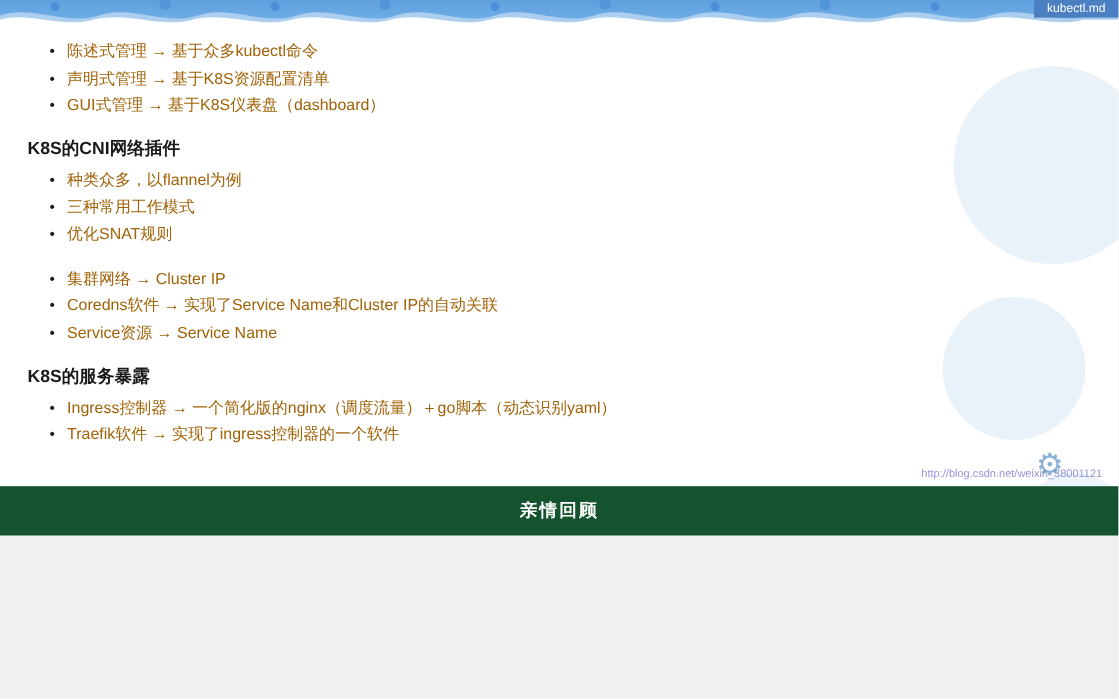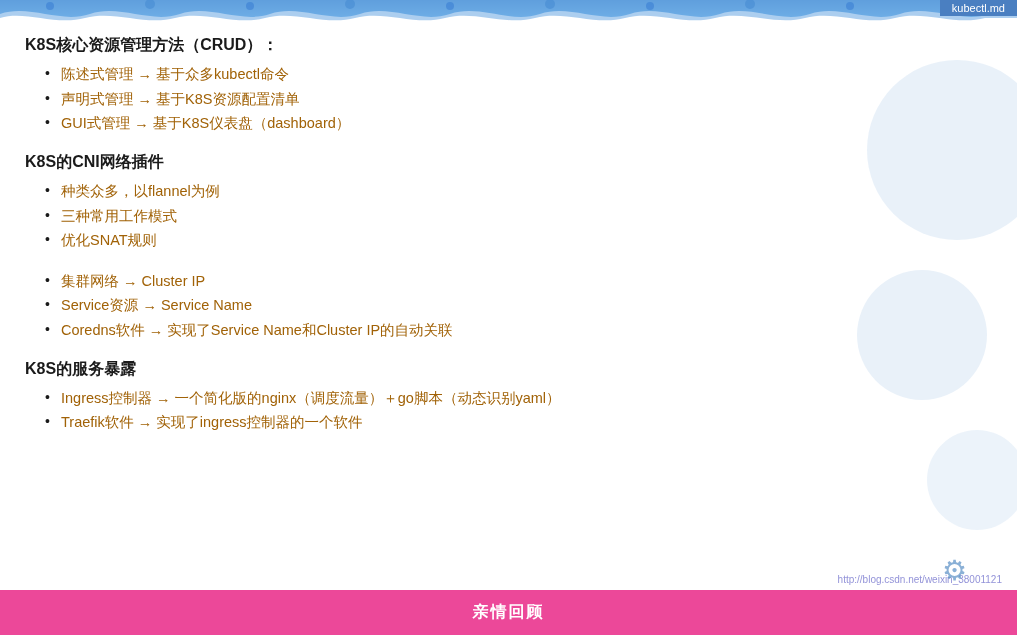--- a/index.html
+++ b/index.html
@@ -12,21 +12,21 @@
       width: 1017px;
       height: 635px;
       background: #f0f0f0;
       font-family: 'Microsoft YaHei', 'SimHei', Arial, sans-serif;
       overflow: hidden;
       position: relative;
     }
 
     .slide-container {
       width: 1017px;
-      height: 635px;
+      height: 487px;
       background: #ffffff;
       position: relative;
       overflow: hidden;
     }
 
     
     .circle-large {
       position: absolute;
       right: -30px;
       top: 60px;
@@ -114,21 +114,21 @@
       font-size: 14px;
     }
 
     
     .bottom-bar {
       position: absolute;
       bottom: 0;
       left: 0;
       right: 0;
       height: 45px;
-      background: #ec4899;
+      background: #14532d;
       z-index: 10;
       display: flex;
       align-items: center;
       justify-content: center;
     }
 
     .bottom-text {
       color: white;
       font-size: 16px;
       font-weight: bold;
@@ -197,42 +197,41 @@
     <span>kubectl.md</span>
   </div>
 
   <div class="circle-large"></div>
   <div class="circle-medium"></div>
   <div class="circle-small"></div>
 
   <div class="content">
 
     <div class="section">
-      <div class="section-title">K8S核心资源管理方法（CRUD）：</div>
       <ul>
         <li>陈述式管理 → 基于众多kubectl命令</li>
         <li>声明式管理 → 基于K8S资源配置清单</li>
         <li>GUI式管理 → 基于K8S仪表盘（dashboard）</li>
       </ul>
     </div>
 
     <div class="section">
       <div class="section-title">K8S的CNI网络插件</div>
       <ul>
         <li>种类众多，以flannel为例</li>
         <li>三种常用工作模式</li>
         <li>优化SNAT规则</li>
       </ul>
     </div>
 
     <div class="section">
       <ul>
         <li>集群网络 → Cluster IP</li>
+        <li>Coredns软件 → 实现了Service Name和Cluster IP的自动关联</li>
         <li>Service资源 → Service Name</li>
-        <li>Coredns软件 → 实现了Service Name和Cluster IP的自动关联</li>
       </ul>
     </div>
 
     <div class="section">
       <div class="section-title">K8S的服务暴露</div>
       <ul>
         <li>Ingress控制器 → 一个简化版的nginx（调度流量）＋go脚本（动态识别yaml）</li>
         <li>Traefik软件 → 实现了ingress控制器的一个软件</li>
       </ul>
     </div>

